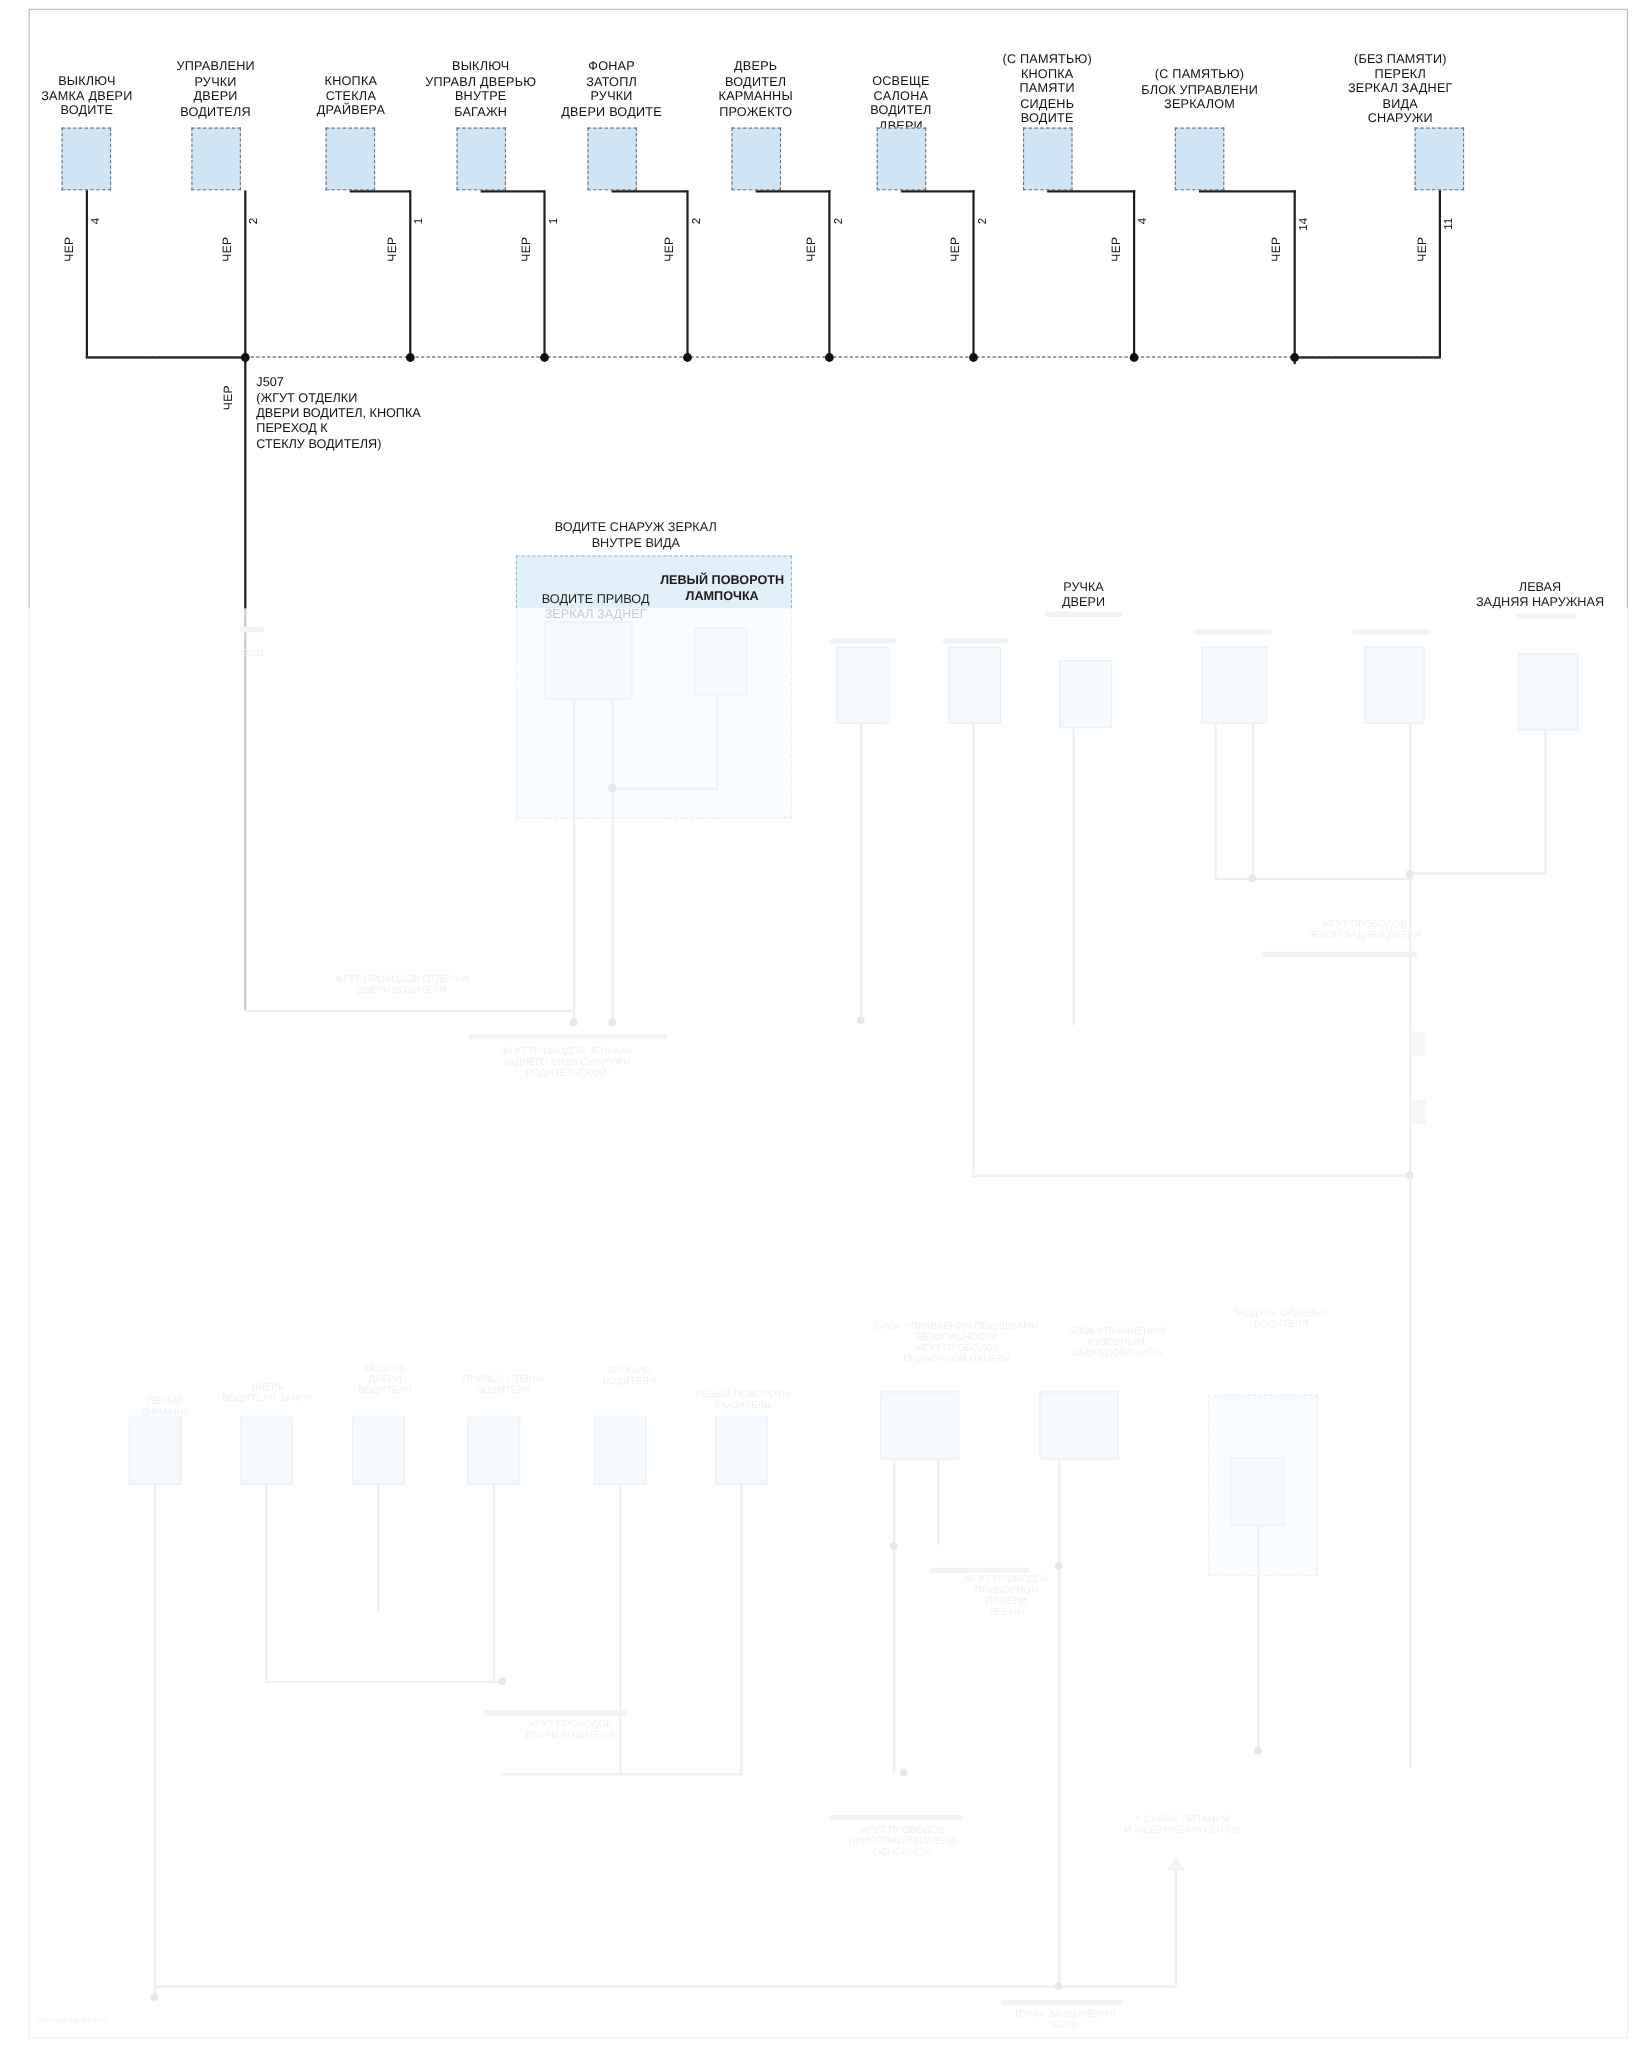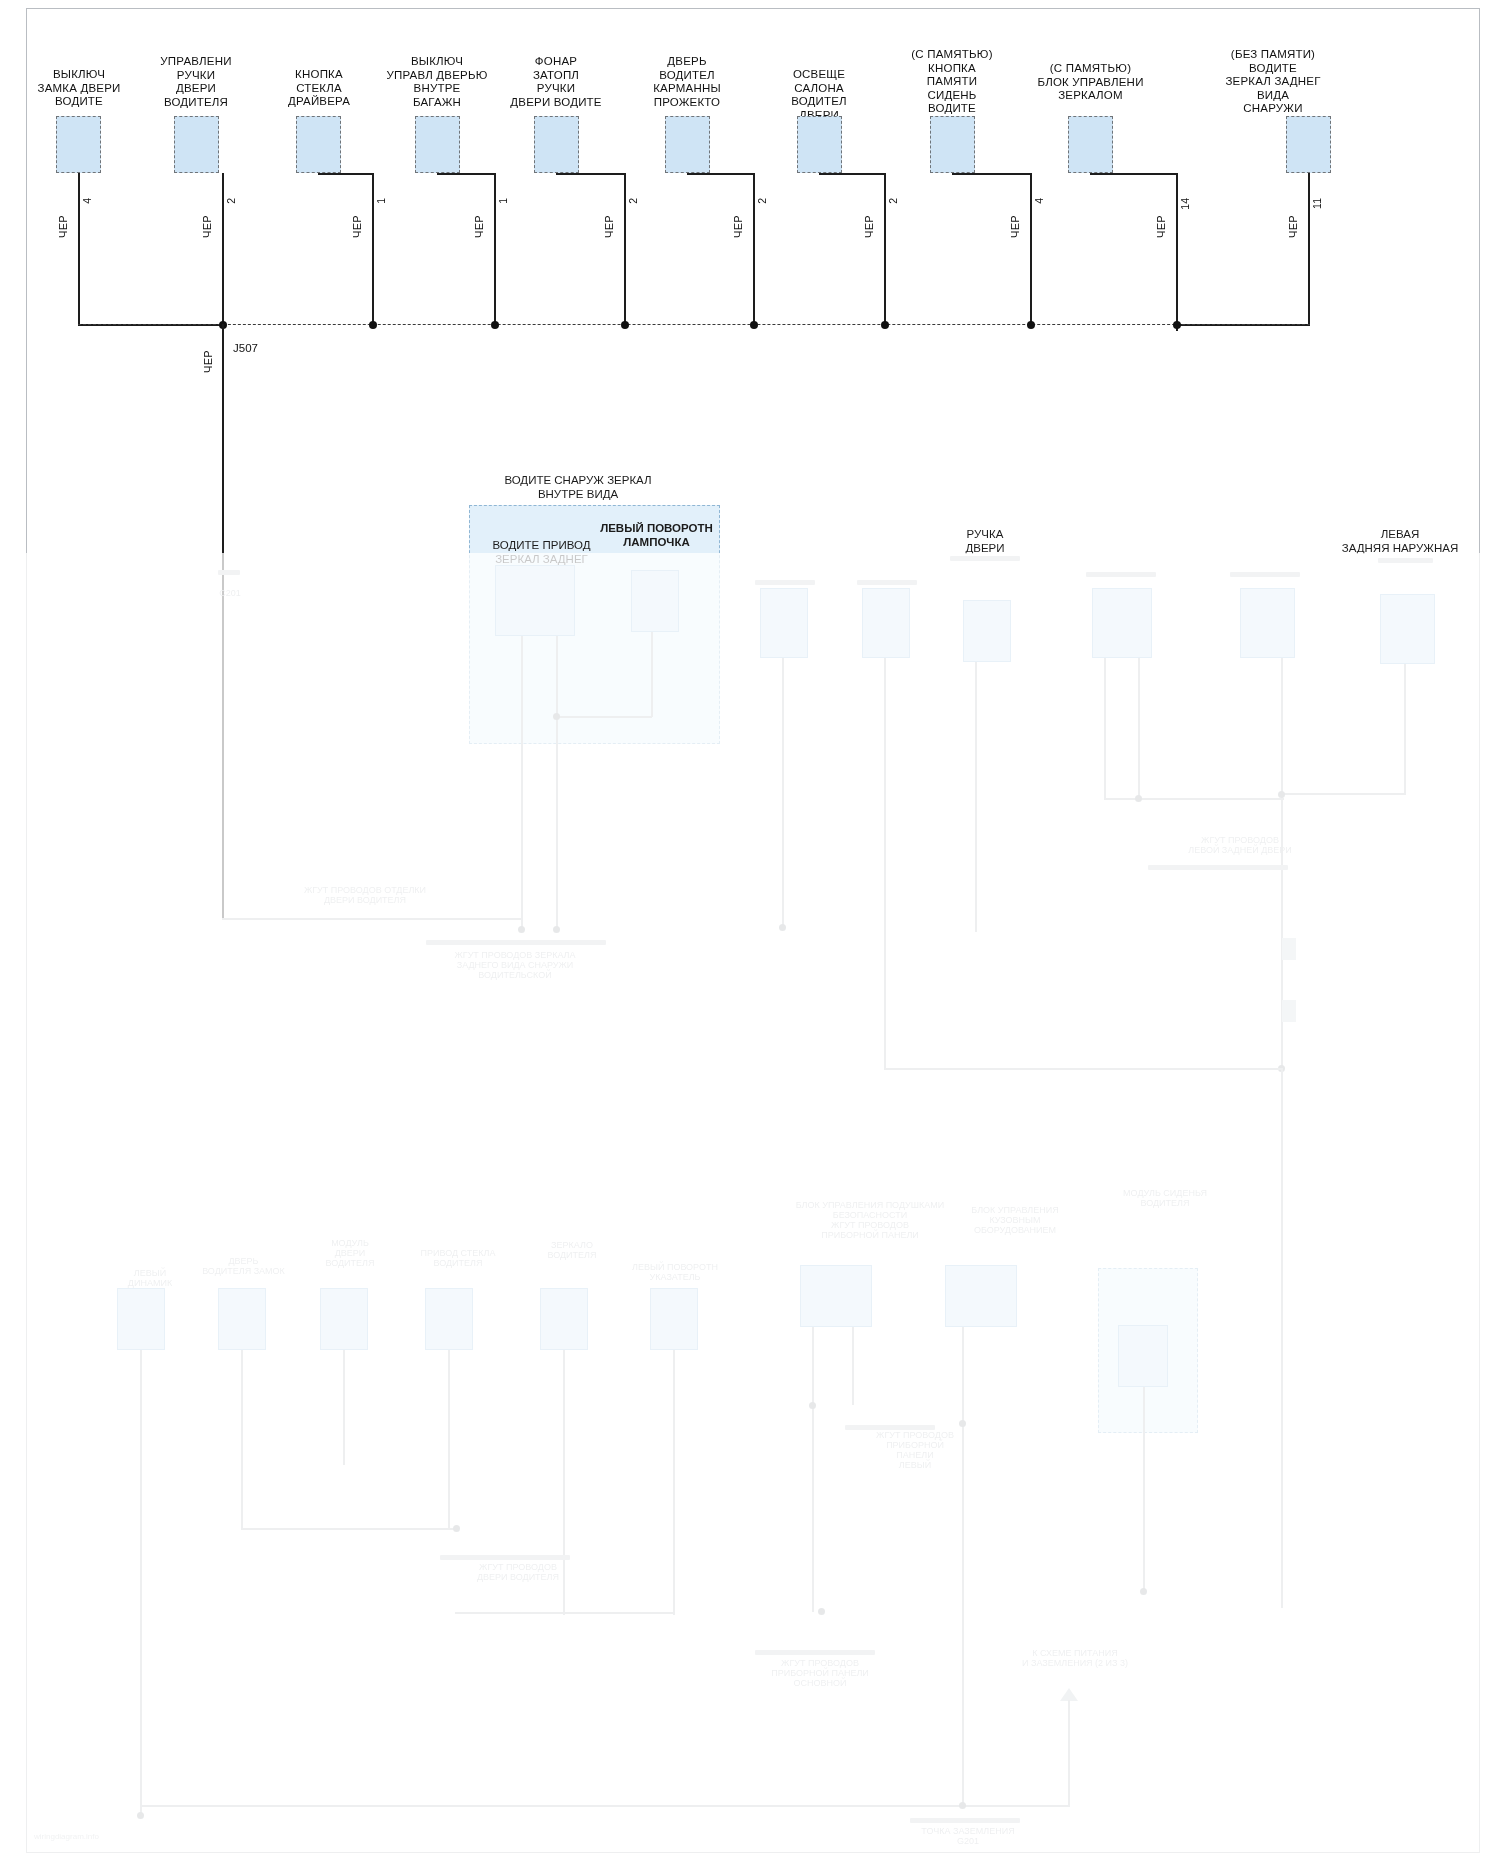--- a/index.html
+++ b/index.html
@@ -245,21 +245,21 @@
   <div class="conn-label" style="left:1018px; top:62px; width:145px; white-space:pre-line;">(С ПАМЯТЬЮ)
 БЛОК УПРАВЛЕНИ
 ЗЕРКАЛОМ</div>
   <div class="conn" style="left:1068px; top:116px; width:45px; height:57px;"></div>
   <div class="wire v" style="left:1176px; top:173px; height:158px;"></div>
   <div class="wire h" style="left:1090px; top:173px; width:88px;"></div>
   <div class="wire-label" style="left:1155px; top:215px;">ЧЕР</div>
   <div class="pin-label" style="left:1179px; top:198px;">14</div>
 
   <div class="conn-label" style="left:1203px; top:48px; width:140px; white-space:pre-line;">(БЕЗ ПАМЯТИ)
-ВОДИТЕ
+ПЕРЕКЛ
 ЗЕРКАЛ ЗАДНЕГ
 ВИДА
 СНАРУЖИ</div>
   <div class="conn" style="left:1286px; top:116px; width:45px; height:57px;"></div>
   <div class="wire v" style="left:1308px; top:173px; height:152px;"></div>
   <div class="wire h" style="left:1176px; top:324px; width:134px;"></div>
   <div class="wire-label" style="left:1287px; top:215px;">ЧЕР</div>
   <div class="pin-label" style="left:1311px; top:198px;">11</div>
 
   <div class="bus" style="left:78px; top:324px; width:1232px;"></div>
@@ -270,20 +270,24 @@
   <div class="dot" style="left:621px; top:321px;"></div>
   <div class="dot" style="left:750px; top:321px;"></div>
   <div class="dot" style="left:881px; top:321px;"></div>
   <div class="dot" style="left:1027px; top:321px;"></div>
   <div class="dot" style="left:1173px; top:321px;"></div>
 
   <div class="wire v" style="left:222px; top:324px; height:596px;"></div>
   <div class="wire-label" style="left:202px; top:350px;">ЧЕР</div>
 
   <div class="note" style="left:233px; top:341px;">J507</div>
+  <div class="note" style="left:233px; top:355px; width:220px; white-space:pre-line;">(ЖГУТ ОТДЕЛКИ
+ДВЕРИ ВОДИТЕЛ, КНОПКА
+ПЕРЕХОД К
+СТЕКЛУ ВОДИТЕЛЯ)</div>
 
   <div class="ftext dark" style="left:463px; top:474px; width:230px; white-space:pre-line;">ВОДИТЕ СНАРУЖ ЗЕРКАЛ
 ВНУТРЕ ВИДА</div>
   <div class="fbox" style="left:469px; top:505px; width:251px; height:239px;"></div>
 
   <div class="ftext dark" style="left:489px; top:539px; width:105px; white-space:pre-line;">ВОДИТЕ ПРИВОД
 ЗЕРКАЛ ЗАДНЕГ</div>
   <div class="fconn" style="left:495px; top:565px; width:80px; height:71px;"></div>
 
   <div class="ftext dark" style="left:594px; top:522px; width:125px; white-space:pre-line;font-weight:bold;">ЛЕВЫЙ ПОВОРОТН

